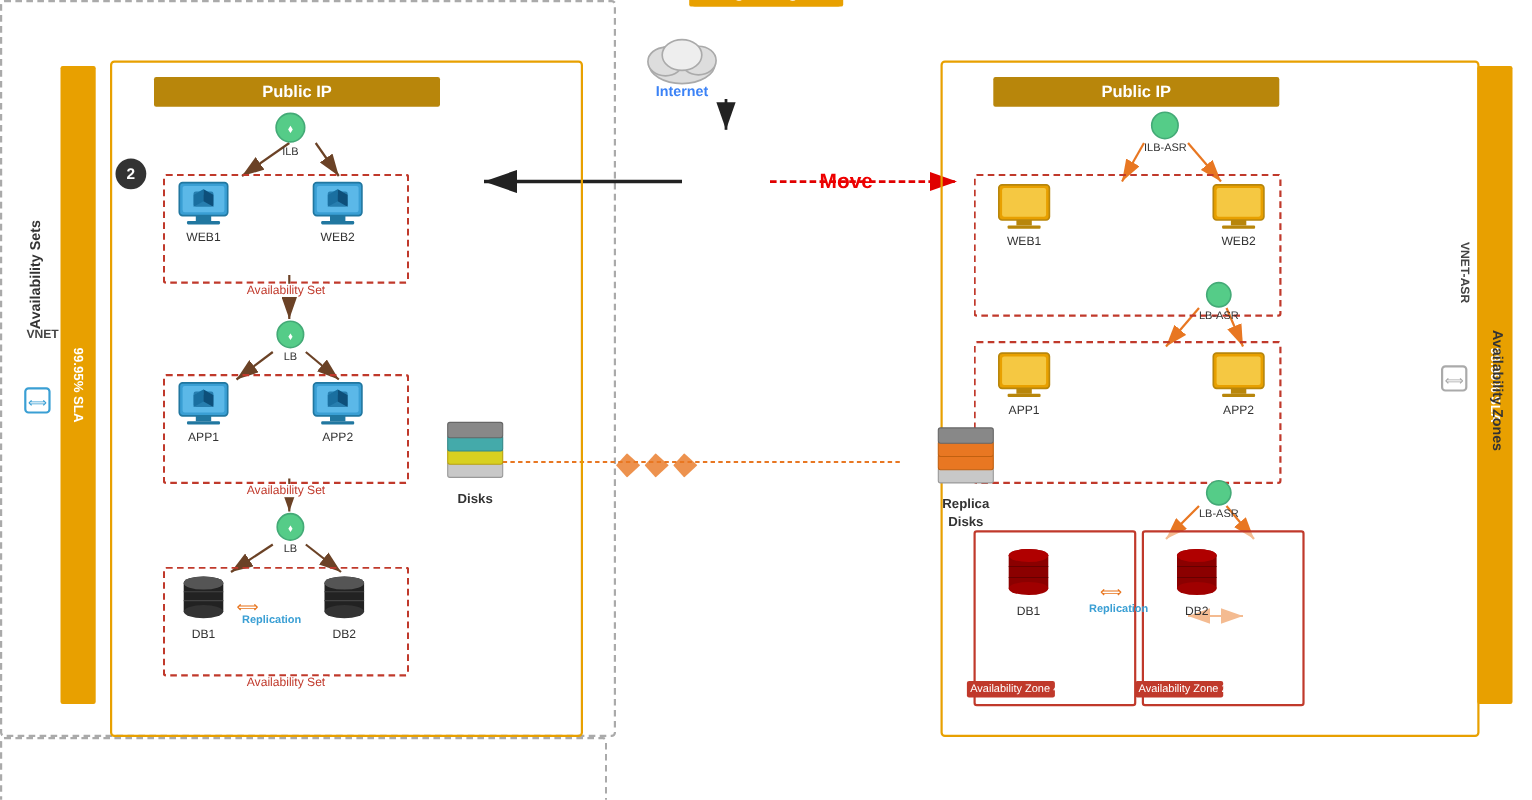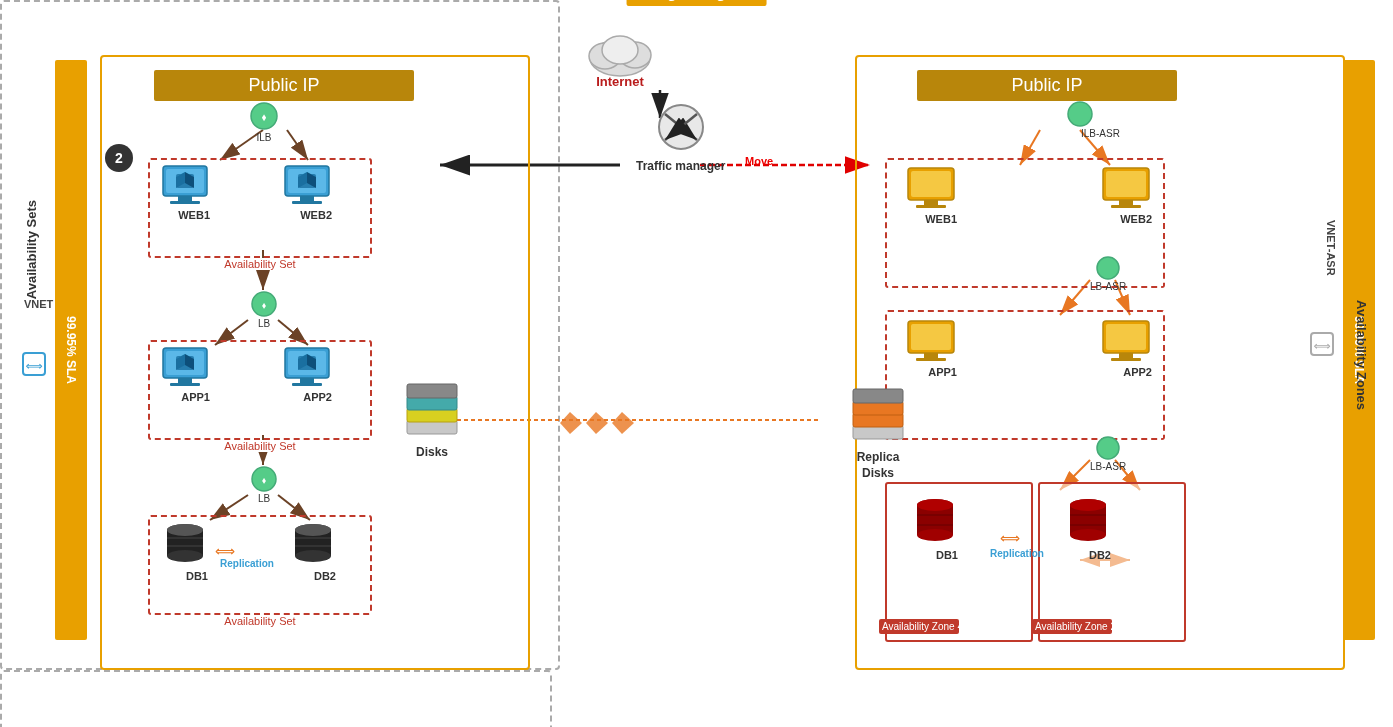--- a/index.html
+++ b/index.html
@@ -76,26 +76,25 @@
       top: 55px;
       width: 490px;
       height: 615px;
     }
 
     
     .public-ip-bar {
       position: absolute;
       background: #B8860B;
       color: #fff;
-      font-weight: normal;
-      font-size: 18px;
+      font-weight: bold;
+      font-size: 15px;
       text-align: center;
       padding: 5px 0;
       border-radius: 2px;
-      margin-left: 14px;
     }
 
     .source-public-ip {
       left: 140px;
       top: 70px;
       width: 260px;
     }
 
     .target-public-ip {
       left: 903px;
@@ -152,22 +151,21 @@
       position: absolute;
       text-align: center;
       font-size: 11px;
       color: #333;
     }
 
     .node-label {
       display: block;
       margin-top: 2px;
       font-size: 11px;
-      font-weight: 700;
-      text-align: right;
+      font-weight: 400;
     }
 
     
     .gold-vert-bar {
       position: absolute;
       background: #E8A000;
       color: #fff;
       font-size: 12px;
       font-weight: bold;
       display: flex;
@@ -204,21 +202,21 @@
       top: 100px;
       left: 636px;
     }
 
     
     .move-label {
       position: absolute;
       top: 155px;
       left: 745px;
       color: #e00;
-      font-size: 11px;
+      font-size: 19px;
       font-weight: bold;
     }
 
     
     .disks-icon {
       position: absolute;
     }
 
     
     .lb-badge {
@@ -465,51 +463,39 @@
   </div>
 
   <div class="internet-cloud">
     <svg width="80" height="50">
 
       <ellipse cx="40" cy="30" rx="30" ry="18" fill="#ddd" stroke="#aaa" stroke-width="1.5"></ellipse>
       <ellipse cx="25" cy="28" rx="16" ry="13" fill="#ddd" stroke="#aaa" stroke-width="1.5"></ellipse>
       <ellipse cx="55" cy="27" rx="16" ry="13" fill="#ddd" stroke="#aaa" stroke-width="1.5"></ellipse>
       <ellipse cx="40" cy="22" rx="18" ry="14" fill="#eee" stroke="#aaa" stroke-width="1.5"></ellipse>
     </svg>
-    <div style="font-size:13px; font-weight:bold; color:#b91c1c; margin-top:-8px;">Internet</div>
-  </div>
-
-  <div class="traffic-manager">
-    <svg width="60" height="55">
-
-      <circle cx="30" cy="27" r="22" fill="#e8e8e8" stroke="#888" stroke-width="2"></circle>
-
-      <line x1="14" y1="14" x2="46" y2="40" stroke="#555" stroke-width="2.5" marker-end="url(#arrowhead-black)"></line>
-      <line x1="46" y1="14" x2="14" y2="40" stroke="#555" stroke-width="2.5" marker-end="url(#arrowhead-black)"></line>
-    </svg>
-    <div style="font-size:12px; font-weight:bold; color:#333; text-align:center; line-height:1.2;">
-      <span>Traffic manager</span>
-    </div>
-  </div>
+    <div style="font-size:13px; font-weight:bold; color:#3b82f6; margin-top:-8px;">Internet</div>
+  </div>
+
 
   <div class="move-label">Move</div>
 
   <div class="target-outer">
     <span class="region-label" style="top:-20px; left:50%; transform:translateX(-50%); font-size:16px;">Target Region</span>
   </div>
 
   <div class="region-box target-inner"></div>
 
   <div class="public-ip-bar target-public-ip">Public IP</div>
 
   <div class="lb-badge" style="left:1040px; top:100px; text-align:center;">
     <svg width="38" height="28">
       <circle cx="19" cy="14" r="12" fill="#5c8" stroke="#4a7" stroke-width="1.5"></circle>
     </svg>
-    <div style="font-size:10px; color:#333; margin-top:-2px;margin-left:41px;">ILB-ASR</div>
+    <div style="font-size:10px; color:#333; margin-top:-2px;">ILB-ASR</div>
   </div>
 
   <div style="position:absolute; left:885px; top:158px; width:280px; height:130px; border:2px dashed #c0392b; border-radius:3px;"></div>
 
   <div class="node" style="left:905px; top:165px;">
     <svg width="52" height="44">
       <rect x="3" y="3" width="46" height="32" rx="3" fill="#E8A000" stroke="#B8860B" stroke-width="1.5"></rect>
       <rect x="19" y="35" width="14" height="5" fill="#B8860B"></rect>
       <rect x="11" y="40" width="30" height="3" rx="1" fill="#B8860B"></rect>
       <rect x="6" y="6" width="40" height="26" rx="2" fill="#F5C842"></rect>

